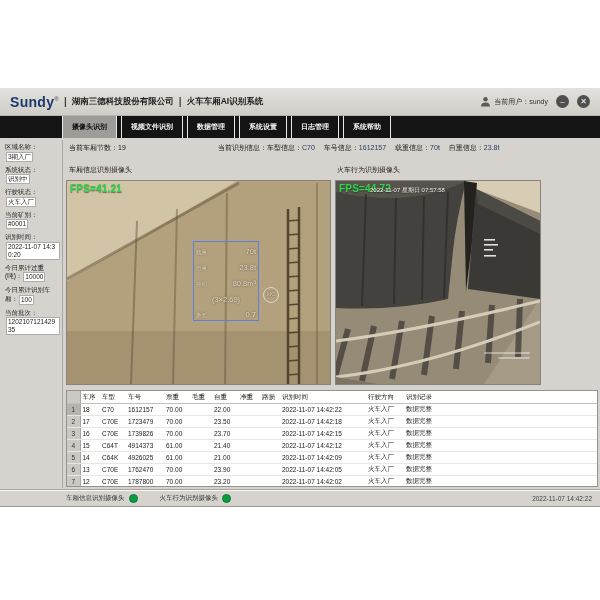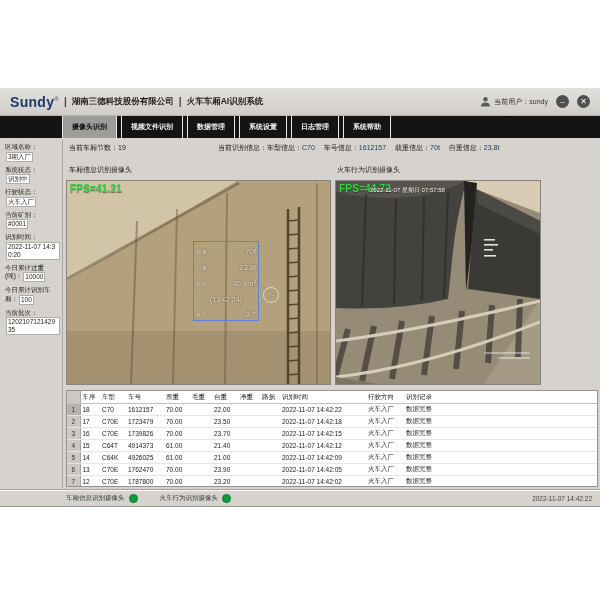--- a/index.html
+++ b/index.html
@@ -187,21 +187,21 @@
                 </div>
                 <div class="mark-row">
                   <span class="ml">自重</span>
                   <span class="mv">23.8t</span>
                 </div>
                 <div class="mark-row">
                   <span class="ml">容积</span>
                   <span class="mv">80.8m³</span>
                 </div>
                 <div class="mark-row center">
-                  <span class="mv">(13×2.24)</span>
+                  <span class="mv">(3×2.69)</span>
                 </div>
                 <div class="mark-row">
                   <span class="ml">换长</span>
                   <span class="mv">0.7</span>
                 </div>
               </div>
           </div>
           <div class="mc-badge">MC</div>
         </div>
 

